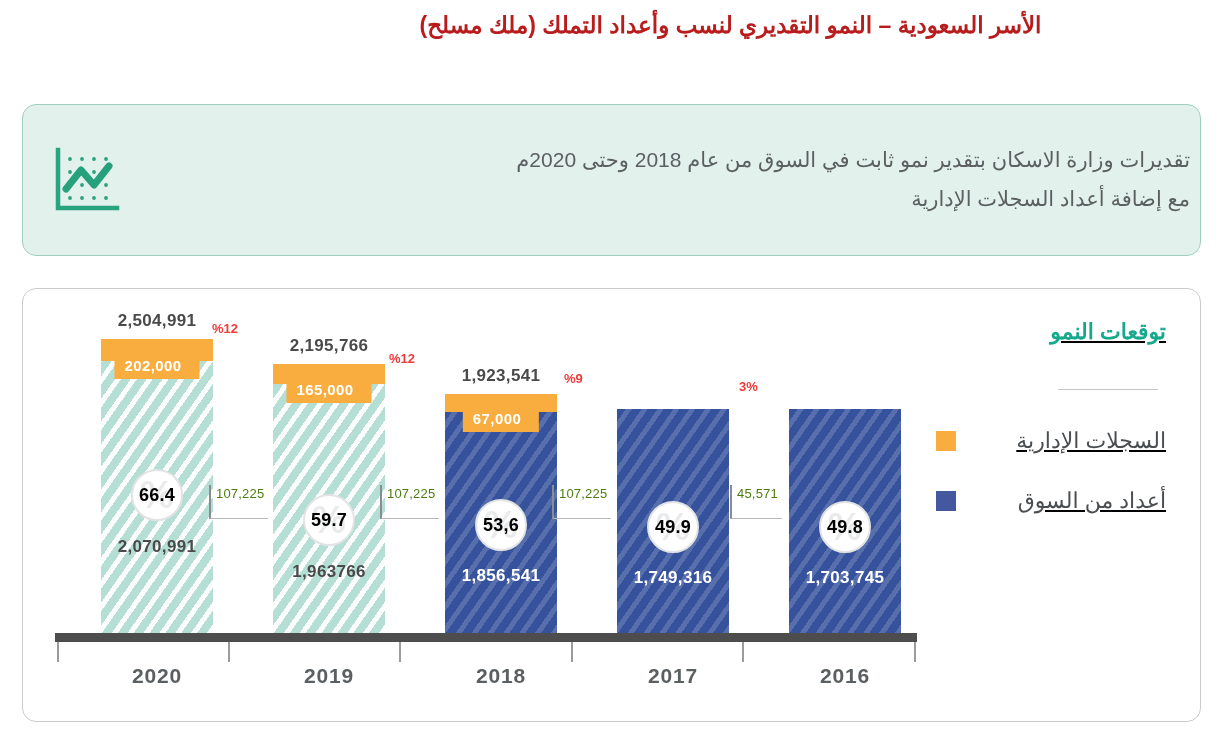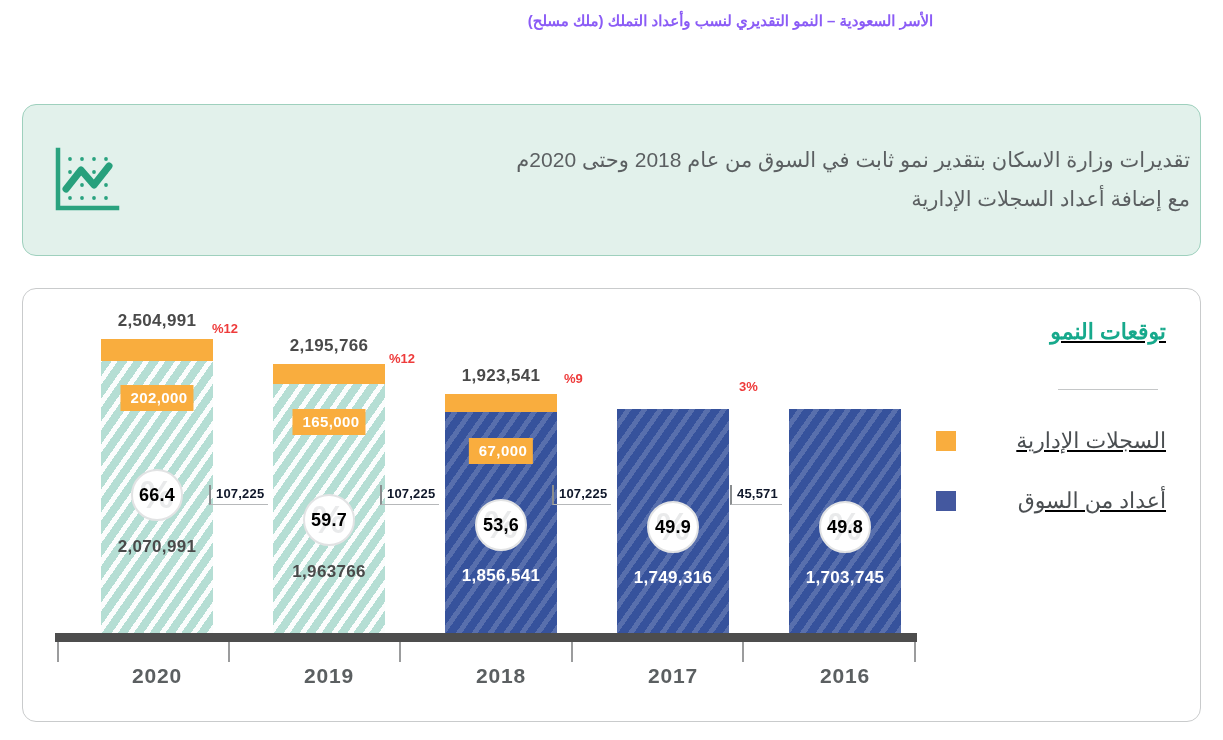--- a/index.html
+++ b/index.html
@@ -11,23 +11,23 @@
     background: #ffffff;
     font-family: "Liberation Sans", sans-serif;
     overflow: hidden;
   }
 
   
   #page-title {
     width: 985px;
     padding-top: 12px;
     text-align: center;
-    font-size: 15px;
-    font-weight: 700;
-    color: #8b5cf6;
+    font-size: 23px;
+    font-weight: 700;
+    color: #b91c1c;
     letter-spacing: 0px;
     direction: rtl;
     white-space: nowrap;
   }
 
   
   #note-card {
     position: absolute;
     left: 22px;
     top: 104px;
@@ -155,24 +155,23 @@
   
   .records-chip {
     position: absolute;
     left: 50%;
     transform: translateX(-50%);
     background: #f9ad3e;
     color: #ffffff;
     font-size: 15px;
     font-weight: 700;
     letter-spacing: .4px;
-    padding: 4px 6px 5px 10px;
+    padding: 4px 18px 5px 10px;
     white-space: nowrap;
     z-index: 6;
-    margin-top: 32px;
   }
 
   
   .pct-bubble {
     position: absolute;
     left: 50%;
     transform: translateX(-50%);
     width: 52px;
     height: 52px;
     border-radius: 50%;
@@ -222,28 +221,27 @@
     font-size: 13px;
     font-weight: 700;
     color: #ee3b3b;
     white-space: nowrap;
   }
 
   
   .delta {
     position: absolute;
     font-size: 13px;
-    color: #0f172a;
-    white-space: nowrap;
-    padding: 1px 4px 3px 5px;
+    color: #4d7c0f;
+    white-space: nowrap;
+    padding: 1px 4px 17px 5px;
     border-left: 2px solid #8a8d8f;
     border-bottom: 1px solid #b6b8ba;
     letter-spacing: .2px;
     direction: ltr;
-    font-weight: bold;
   }
 
   
   .year {
     position: absolute;
     top: 375px;
     width: 112px;
     text-align: center;
     font-size: 21px;
     font-weight: 700;

